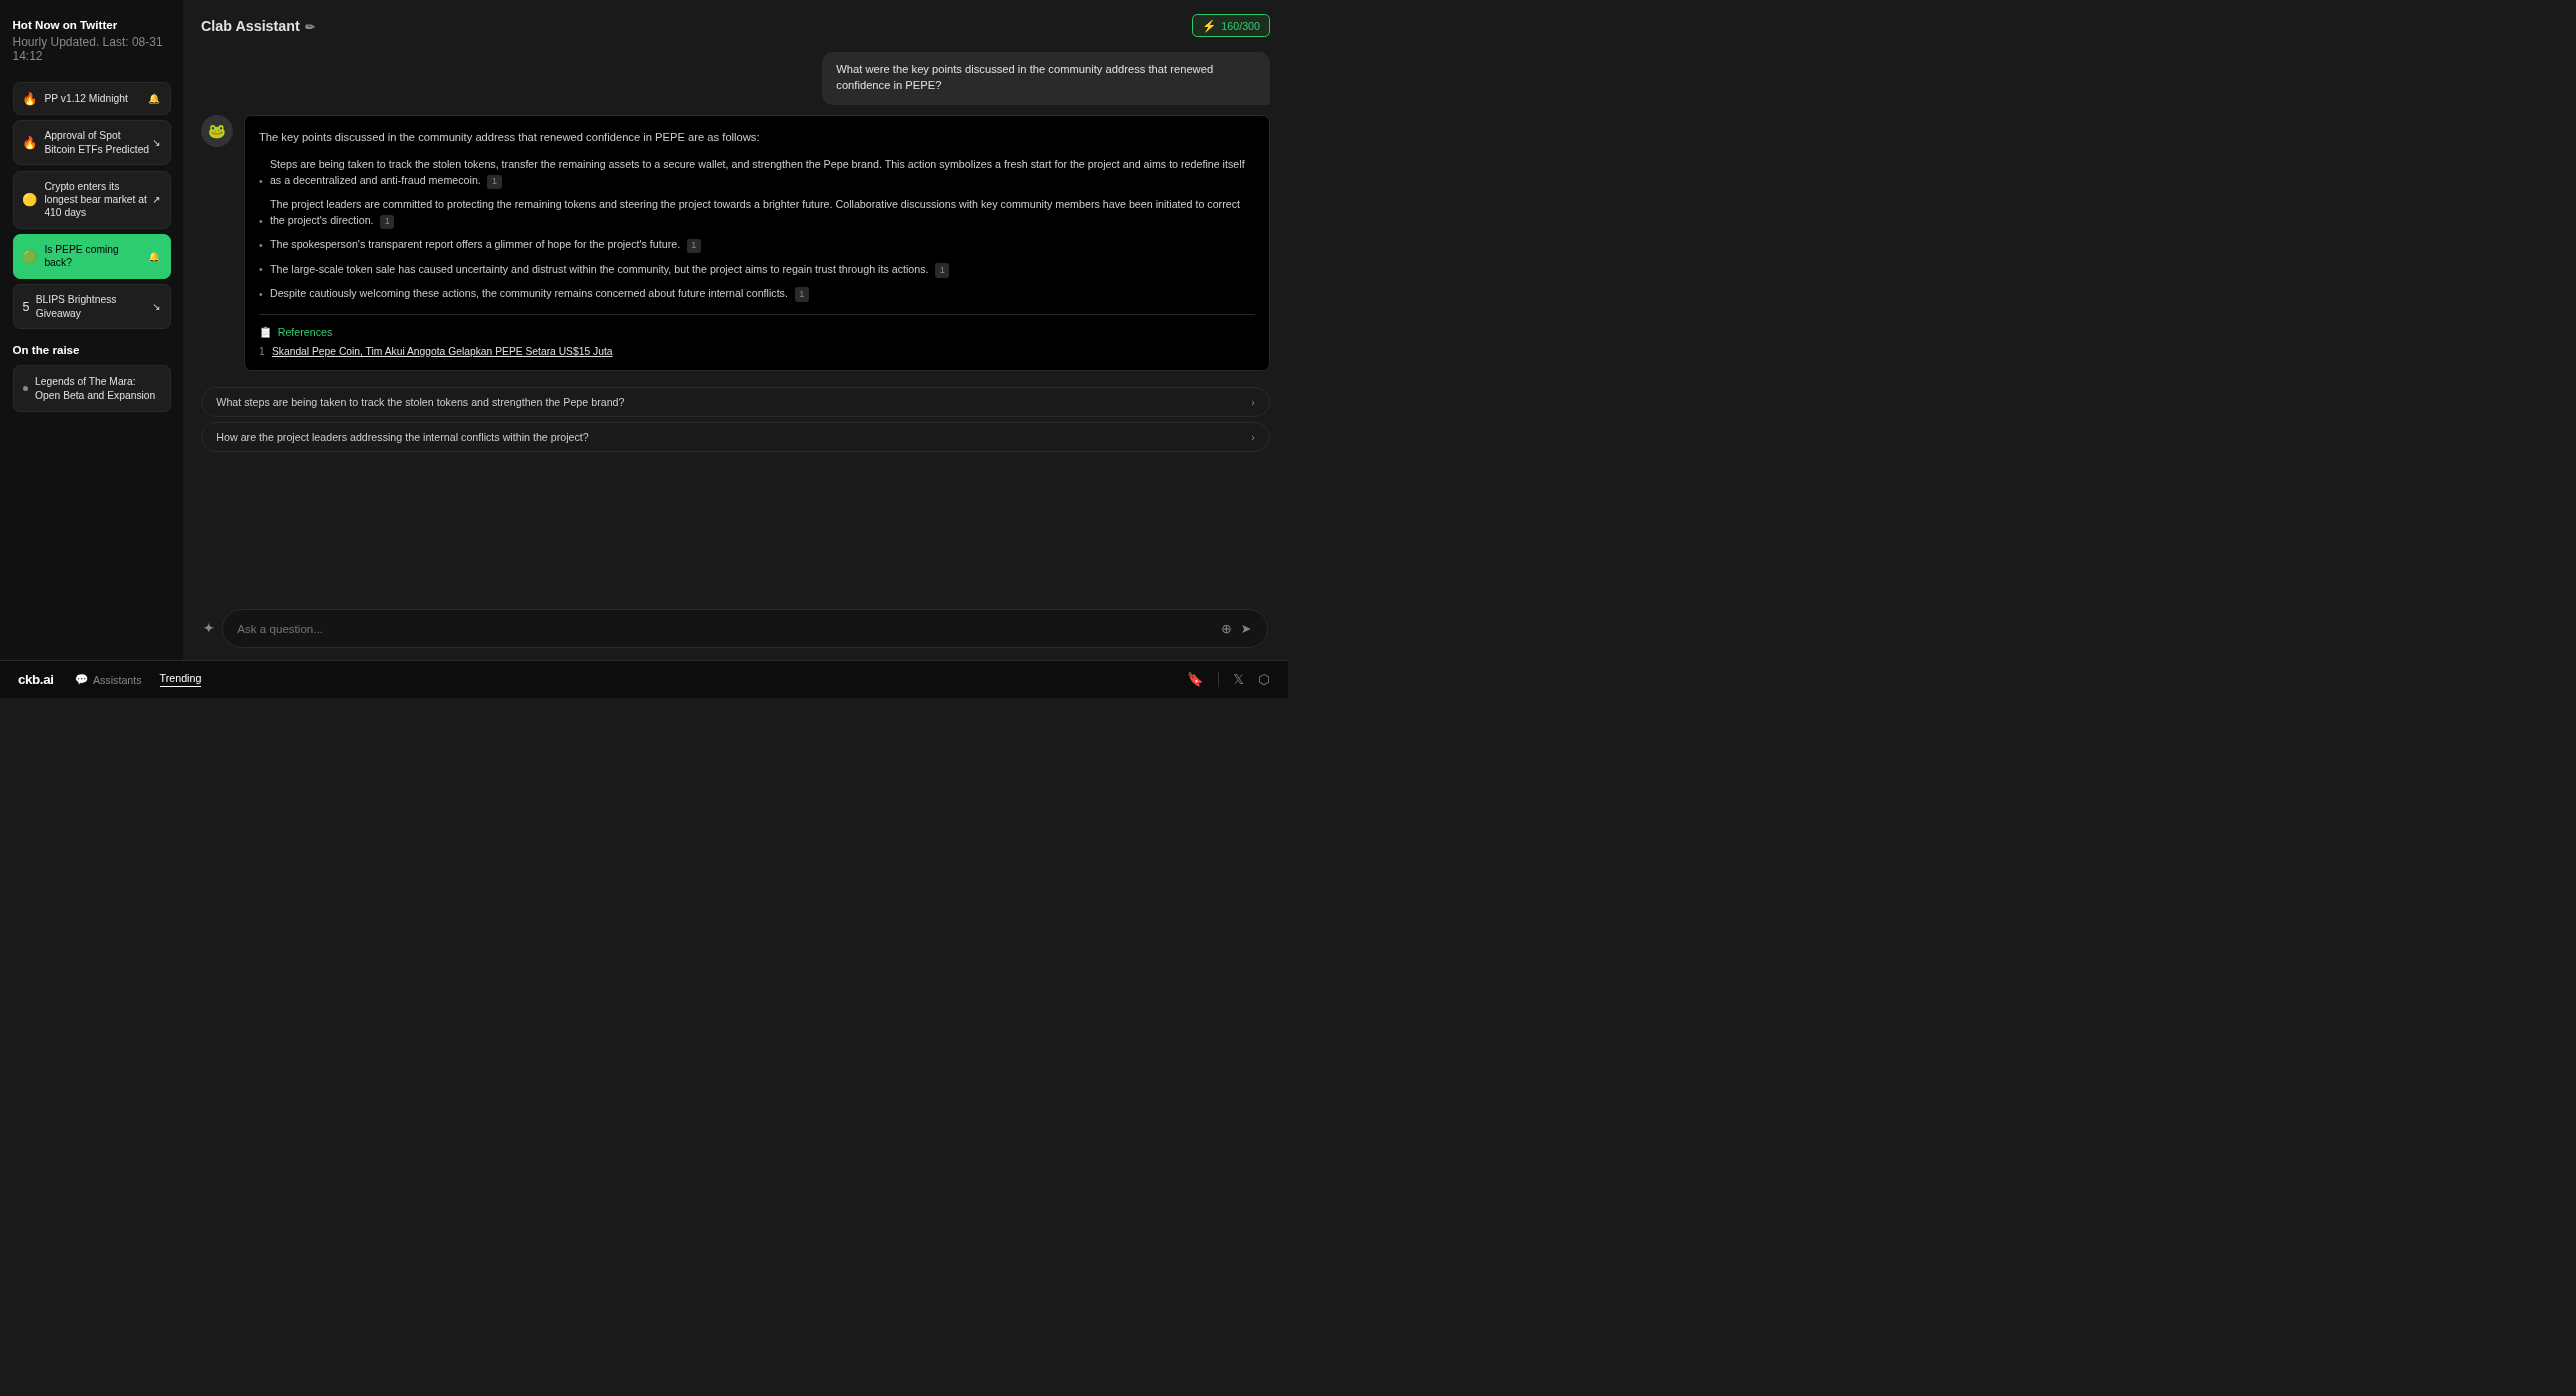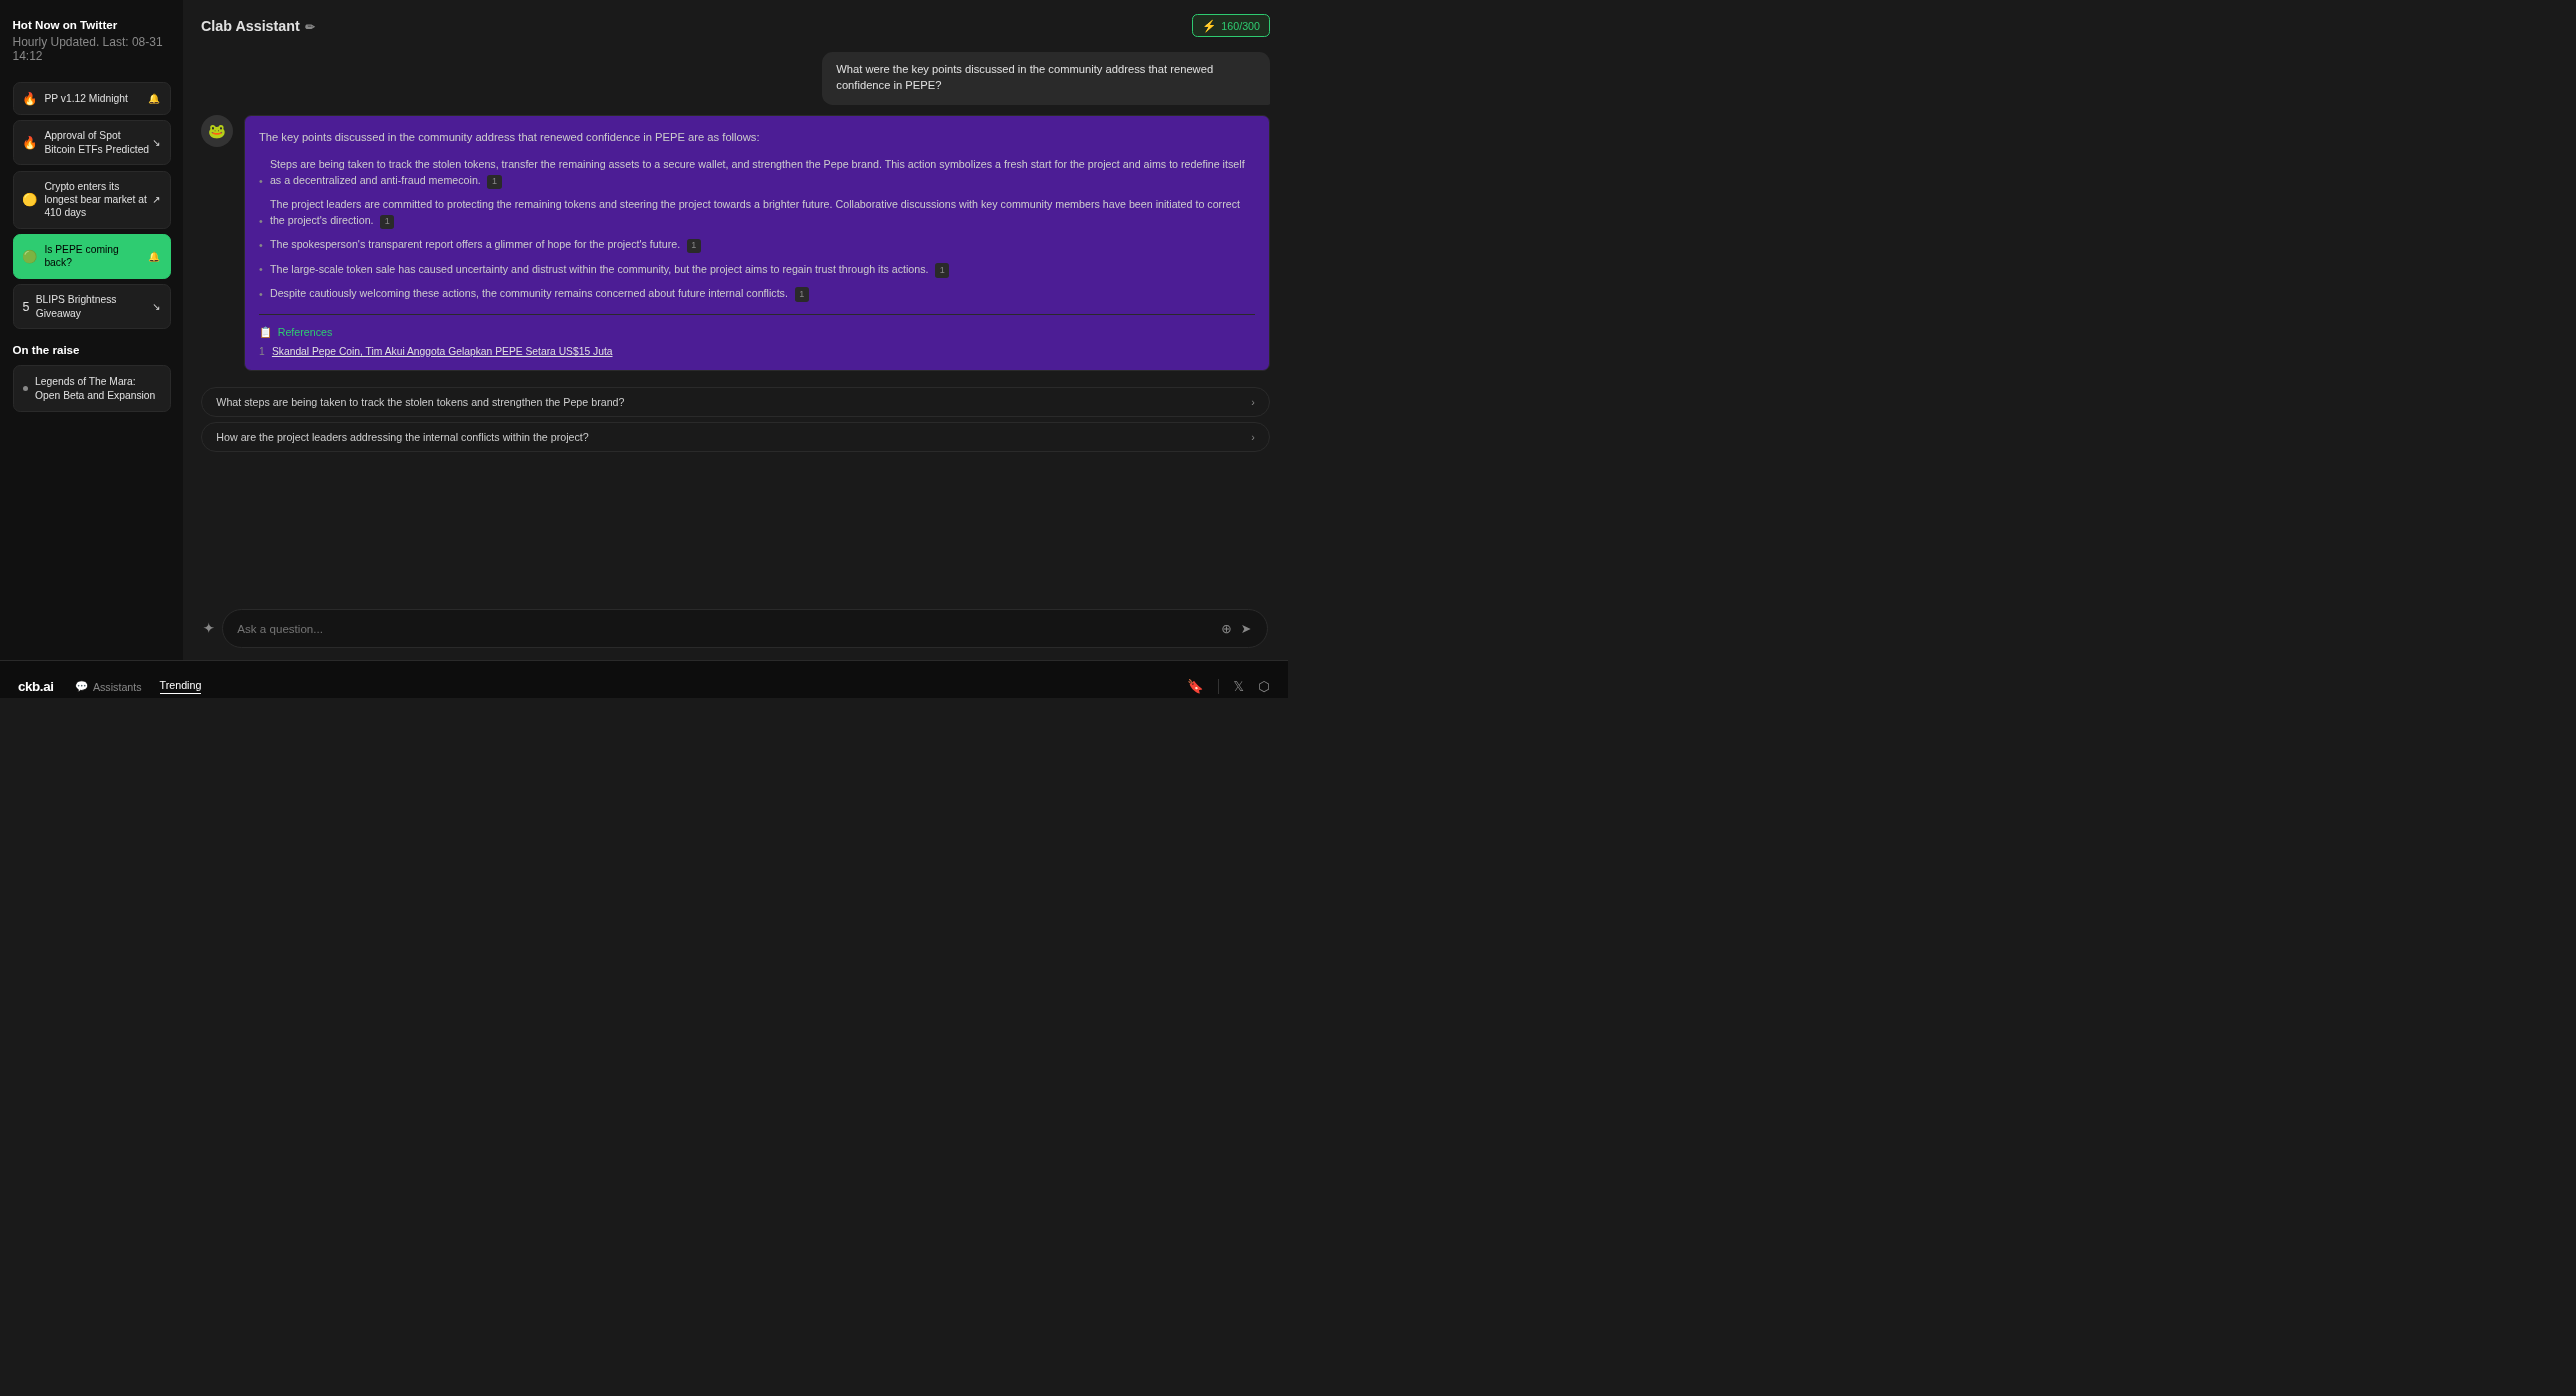--- a/index.html
+++ b/index.html
@@ -204,21 +204,21 @@
       flex-shrink: 0;
       overflow: hidden;
       display: flex;
       align-items: center;
       justify-content: center;
       font-size: 14.3px;
     }
 
     .assistant-body {
       flex: 1;
-      background: #4c1d95;
+      background: #000000;
       border: 0.9px solid #2a2a2a;
       border-radius: 7.2px;
       padding: 12.5px 14.3px;
     }
 
     .assistant-intro {
       font-size: 11.2px;
       color: #cccccc;
       margin-bottom: 10.7px;
       line-height: 1.5;
@@ -372,22 +372,22 @@
       font-size: 12.5px;
       cursor: pointer;
       padding: 1.8px;
     }
 
     
     .bottom-bar {
       background: #0d0d0d;
       height: 38px;
       display: flex;
-      align-items: flex-end;
-      padding: 4px 18px;
+      align-items: center;
+      padding: 13px 18px;
       gap: 21.5px;
       border-top: 0.9px solid #2a2a2a;
       flex-shrink: 0;
     }
 
     .bottom-logo {
       font-size: 13.4px;
       font-weight: 800;
       color: #ffffff;
       letter-spacing: -0.4px;

